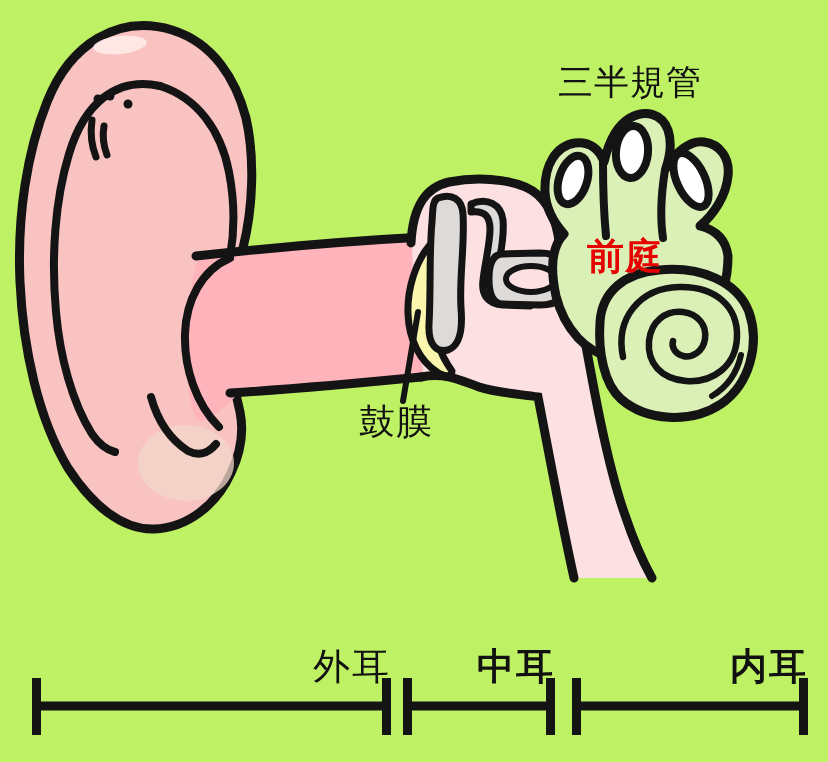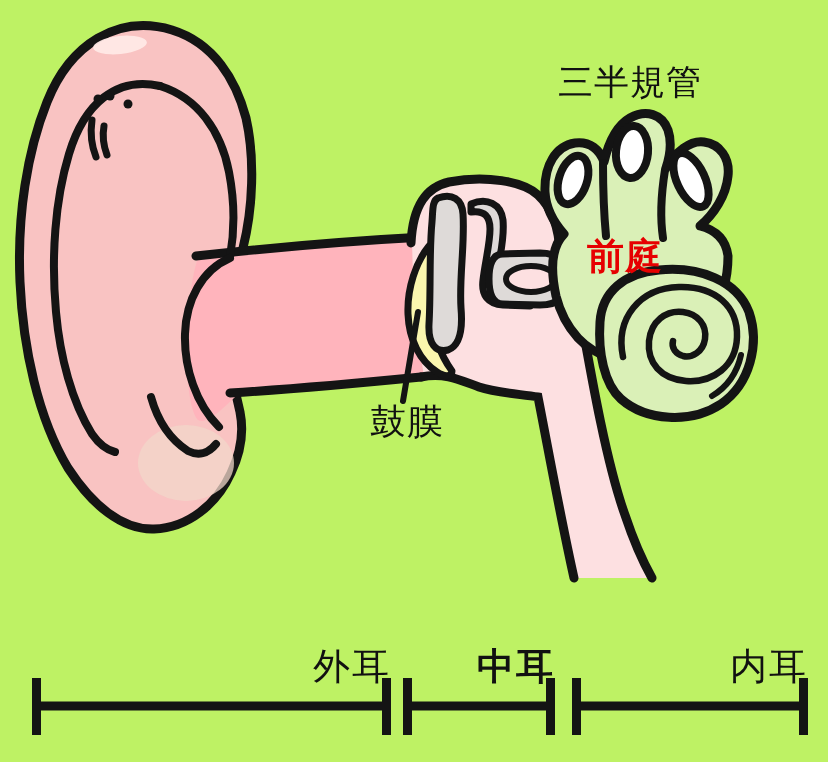--- a/index.html
+++ b/index.html
@@ -17,21 +17,21 @@
     white-space:nowrap;
     color:#111111;
     font-family:"Liberation Sans","DejaVu Sans",sans-serif;
   }
   .lbl-title{left:558px;top:64px;font-size:35px;letter-spacing:1px;}
   .lbl-vestibule{left:587px;top:238px;font-size:37px;font-weight:bold;letter-spacing:1px;}
   .lbl-eardrum{left:359px;top:404px;font-size:36px;letter-spacing:1px;}
   .lbl-seg{top:648px;font-size:37px;text-align:right;letter-spacing:2px;}
   .lbl-seg1{left:32px;width:359px;}
   .lbl-seg2{left:403px;width:152px;}
-  .lbl-seg3{left:572px;width:236px;}
+  .lbl-seg3{left:572px;width:236px;font-weight:bold;}
 </style>
 </head>
 <body>
 
 <div class="stage">
 
   <svg width="828" height="762" viewBox="0 0 828 762">
 
     <g>
       <path d="M 172,30 C 118,14 70,44 47,102 C 27,152 17,216 20,282
@@ -139,20 +139,20 @@
         <line x1="576.5" y1="678" x2="576.5" y2="735"></line>
         <line x1="803.5" y1="678" x2="803.5" y2="735"></line>
       </g>
     </g>
   </svg>
 
   <div class="lbl lbl-title" style="color: rgb(17, 17, 17);">三半規管</div>
 
   <div class="lbl lbl-vestibule" style="color: rgb(230, 0, 0); text-align: right;">前庭</div>
 
-  <div class="lbl lbl-eardrum" style="color: rgb(17, 17, 17); margin-left: 11px;">鼓膜</div>
+  <div class="lbl lbl-eardrum" style="color: rgb(17, 17, 17);">鼓膜</div>
 
   <div class="lbl lbl-seg lbl-seg1" style="color: rgb(17, 17, 17);">外耳</div>
 
   <div class="lbl lbl-seg lbl-seg2" style="color: rgb(17, 17, 17); font-weight: bold;">中耳</div>
 
   <div class="lbl lbl-seg lbl-seg3" style="color: rgb(17, 17, 17);">内耳</div>
 </div>
 
 </body></html>

